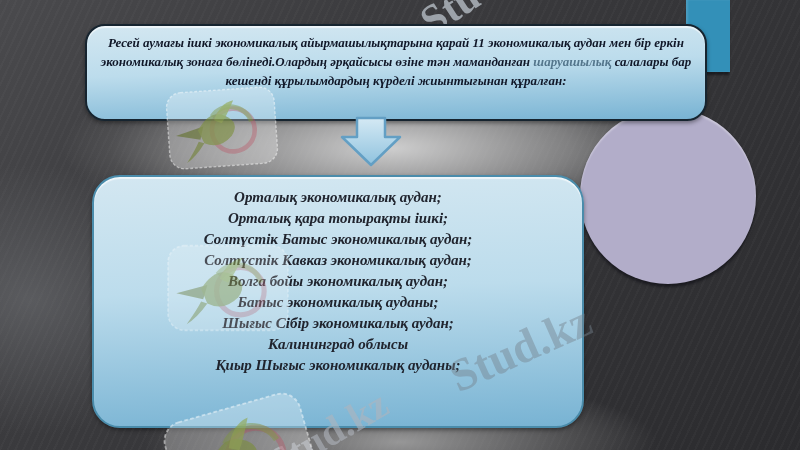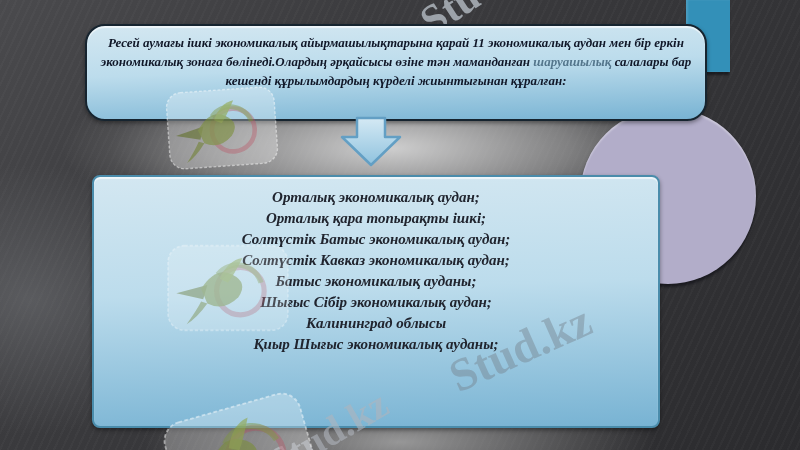--- a/index.html
+++ b/index.html
@@ -27,21 +27,21 @@
   }
   .top-panel{
     left:85px;top:24px;width:594px;height:86px;border-radius:20px;
     border:2px solid var(--top-box-border,#16242f);
     color:var(--top-text,#101728);
     font-weight:bold;font-style:italic;font-size:13px;line-height:19px;
     text-align:center;padding:7px 12px 0;box-sizing:content-box;
   }
   .top-panel .hl{color:var(--highlight-text,#54768c);}
   .list-panel{
-    left:92px;top:175px;width:568px;height:253px;border-radius:8px;
+    left:92px;top:175px;width:492px;height:253px;border-radius:28px;
     border:2px solid var(--list-box-border,#4a8cab);
     color:var(--list-text,#20242e);
     font-weight:bold;font-style:italic;font-size:15px;line-height:21px;
     text-align:center;padding-top:10px;box-sizing:border-box;
   }
   .list-line{white-space:nowrap;}
   
   .down-arrow{position:absolute;left:334px;top:116px;width:74px;height:52px;z-index:2;}
   
   .wm{position:absolute;font-weight:bold;font-style:normal;
@@ -79,20 +79,21 @@
       </linearGradient>
     </defs>
     <path d="M23 2 H51 V21 H66 L37 49 L8 21 H23 Z" fill="url(#ag)" stroke="#639fc4" stroke-width="2.5" stroke-linejoin="round"></path>
   </svg>
 
   <div class="panel list-panel">
       <div class="list-line">Орталық экономикалық аудан;</div>
       <div class="list-line">Орталық қара топырақты ішкі;</div>
       <div class="list-line">Солтүстік Батыс экономикалық аудан;</div>
       <div class="list-line">Солтүстік Кавказ экономикалық аудан;</div>
+      <div class="list-line">Волга бойы экономикалық аудан;</div>
       <div class="list-line">Батыс экономикалық ауданы;</div>
       <div class="list-line">Шығыс Сібір экономикалық аудан;</div>
       <div class="list-line">Калининград облысы</div>
       <div class="list-line">Қиыр Шығыс экономикалық ауданы;</div>
     </div>
 
   <div class="wm wm-b">Stud.kz</div>
   <div class="wm wm-c">Stud.kz</div>
 
   <svg class="wm-logo wm-logo-1" viewBox="0 0 120 86">

